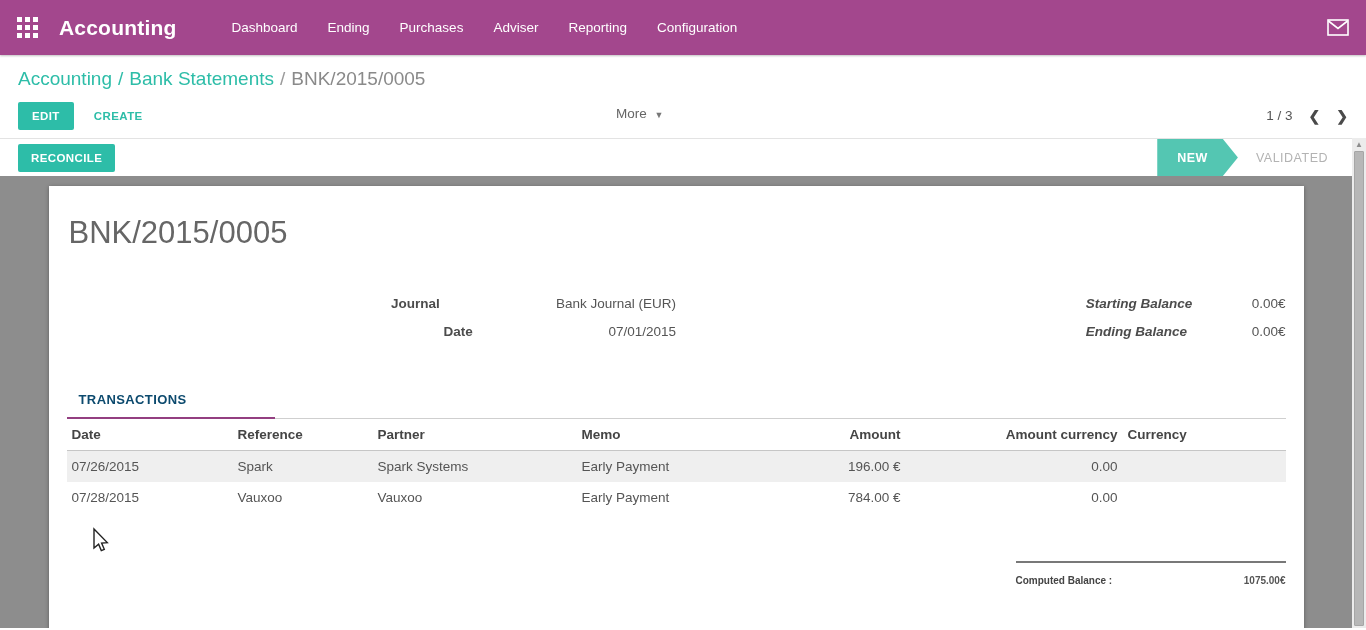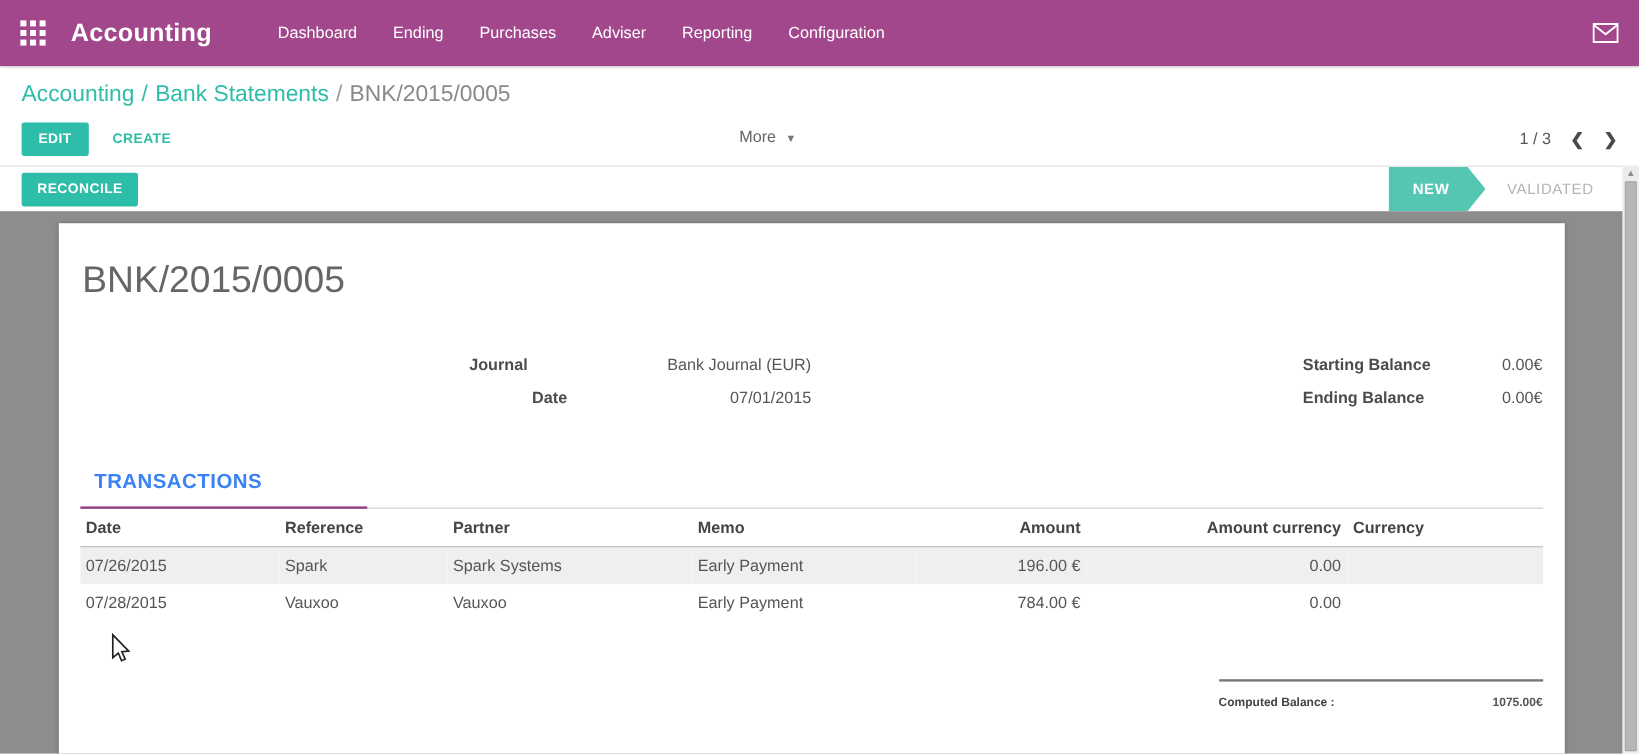--- a/index.html
+++ b/index.html
@@ -57,24 +57,24 @@
   .main { flex:1; background:#8d8d8d; overflow:hidden; position:relative; }
   .sheet { width:1255px; margin:10px auto 0; background:#fff; min-height:460px;
            padding:16px 18px 0 18px; box-shadow:0 1px 4px rgba(0,0,0,.35); }
   .sheet-title { font-size:31px; font-weight:400; color:#666; margin:13px 0 45px 2px; }
 
   .fields { display:flex; }
   .fcol { width:50%; }
   .frow { display:flex; margin-bottom:13px; font-size:13.5px;justify-content:flex-end; }
   .flabel { width:165px; font-weight:bold; color:#4c4c4c; }
   .fvalue { color:#555; }
-  .fcol-right .flabel { width:166px; }
+  .fcol-right .flabel { width:166px;font-style:italic; }
 
   .tab-bar { margin-top:40px; border-bottom:1px solid #cfcfcf; display:flex; }
-  .tab { color:#3b82f6; font-weight:bold; font-size:17px; letter-spacing:.4px;
+  .tab { color:#0c4a6e; font-weight:bold; font-size:13px; letter-spacing:.4px;
          padding:0 88px 10px 12px; border-bottom:2px solid #933f81; margin-bottom:-1px; cursor:pointer; }
 
   table.txn { width:100%; border-collapse:collapse; font-size:13.5px; color:#555; table-layout:fixed; }
   .txn th { text-align:left; font-weight:bold; color:#454545; padding:8px 5px;
             border-bottom:1px solid #c6c6c6; cursor:pointer; }
   .txn td { padding:8px 5px; }
   .txn th.num, .txn td.num { text-align:right; }
   .txn tbody tr:nth-child(odd)  { background:#efefef; }
   .txn tbody tr:nth-child(even) { background:#fff; }
   .txn tbody tr { cursor:pointer; }

